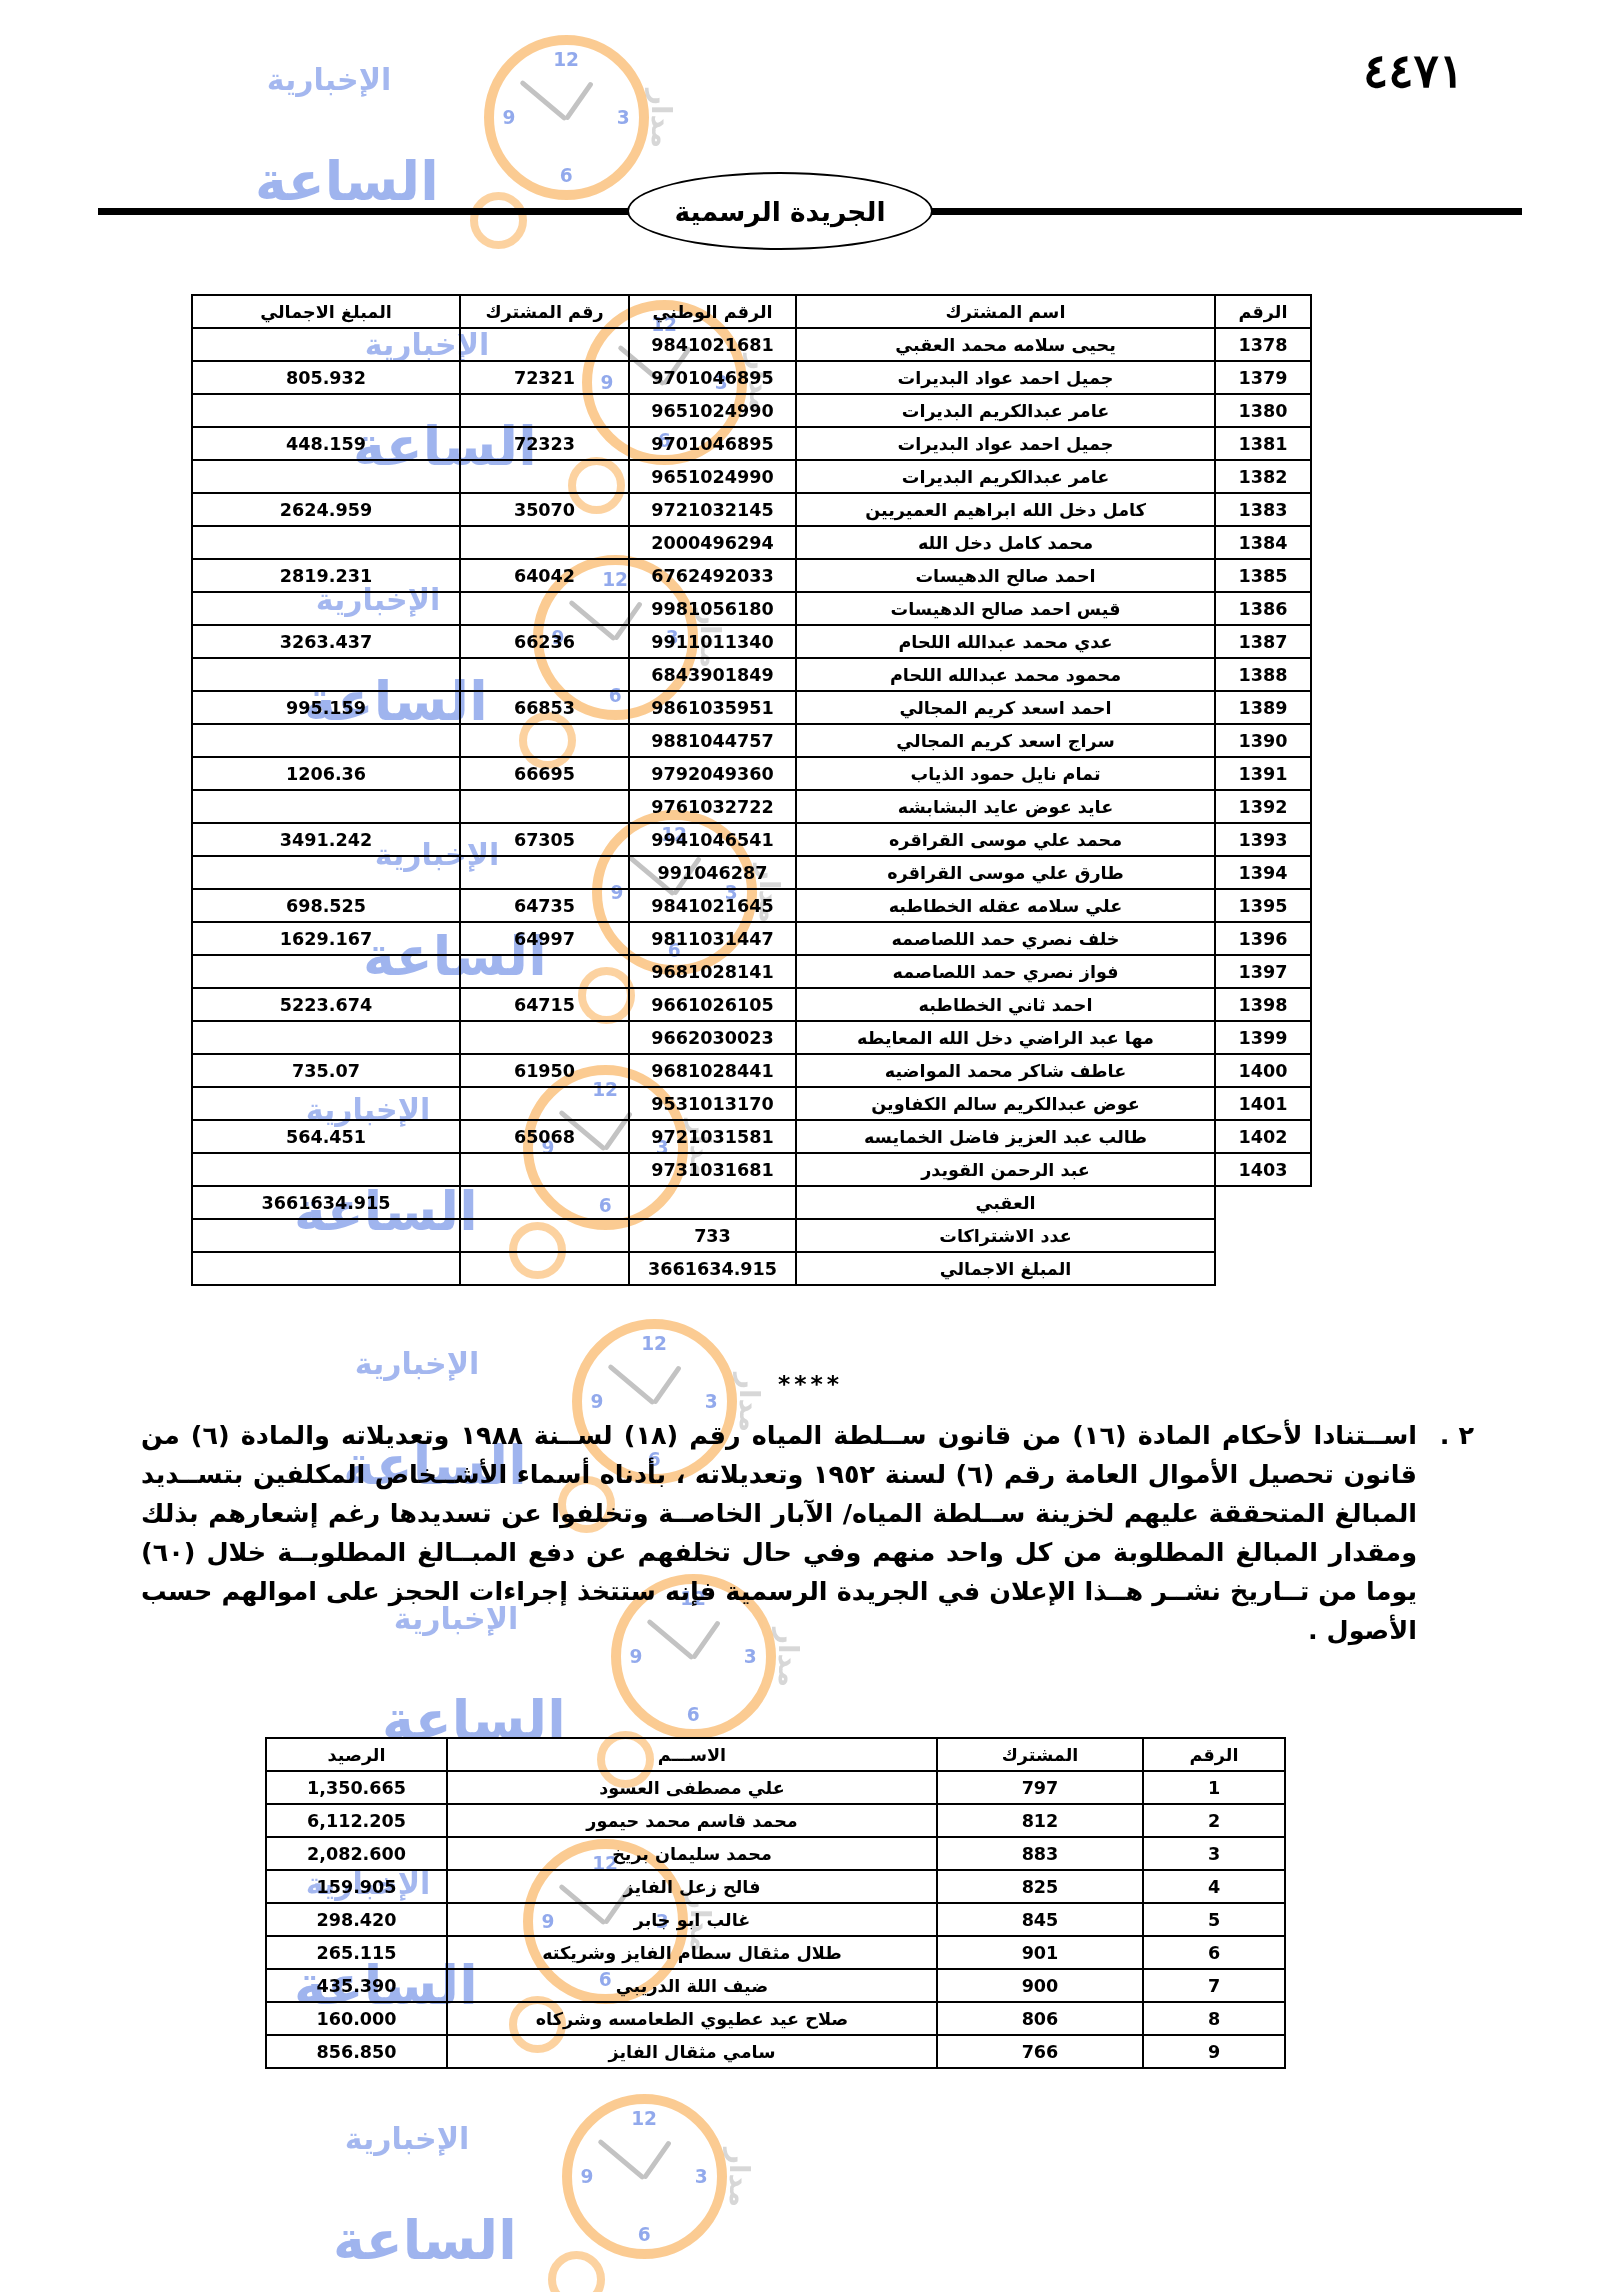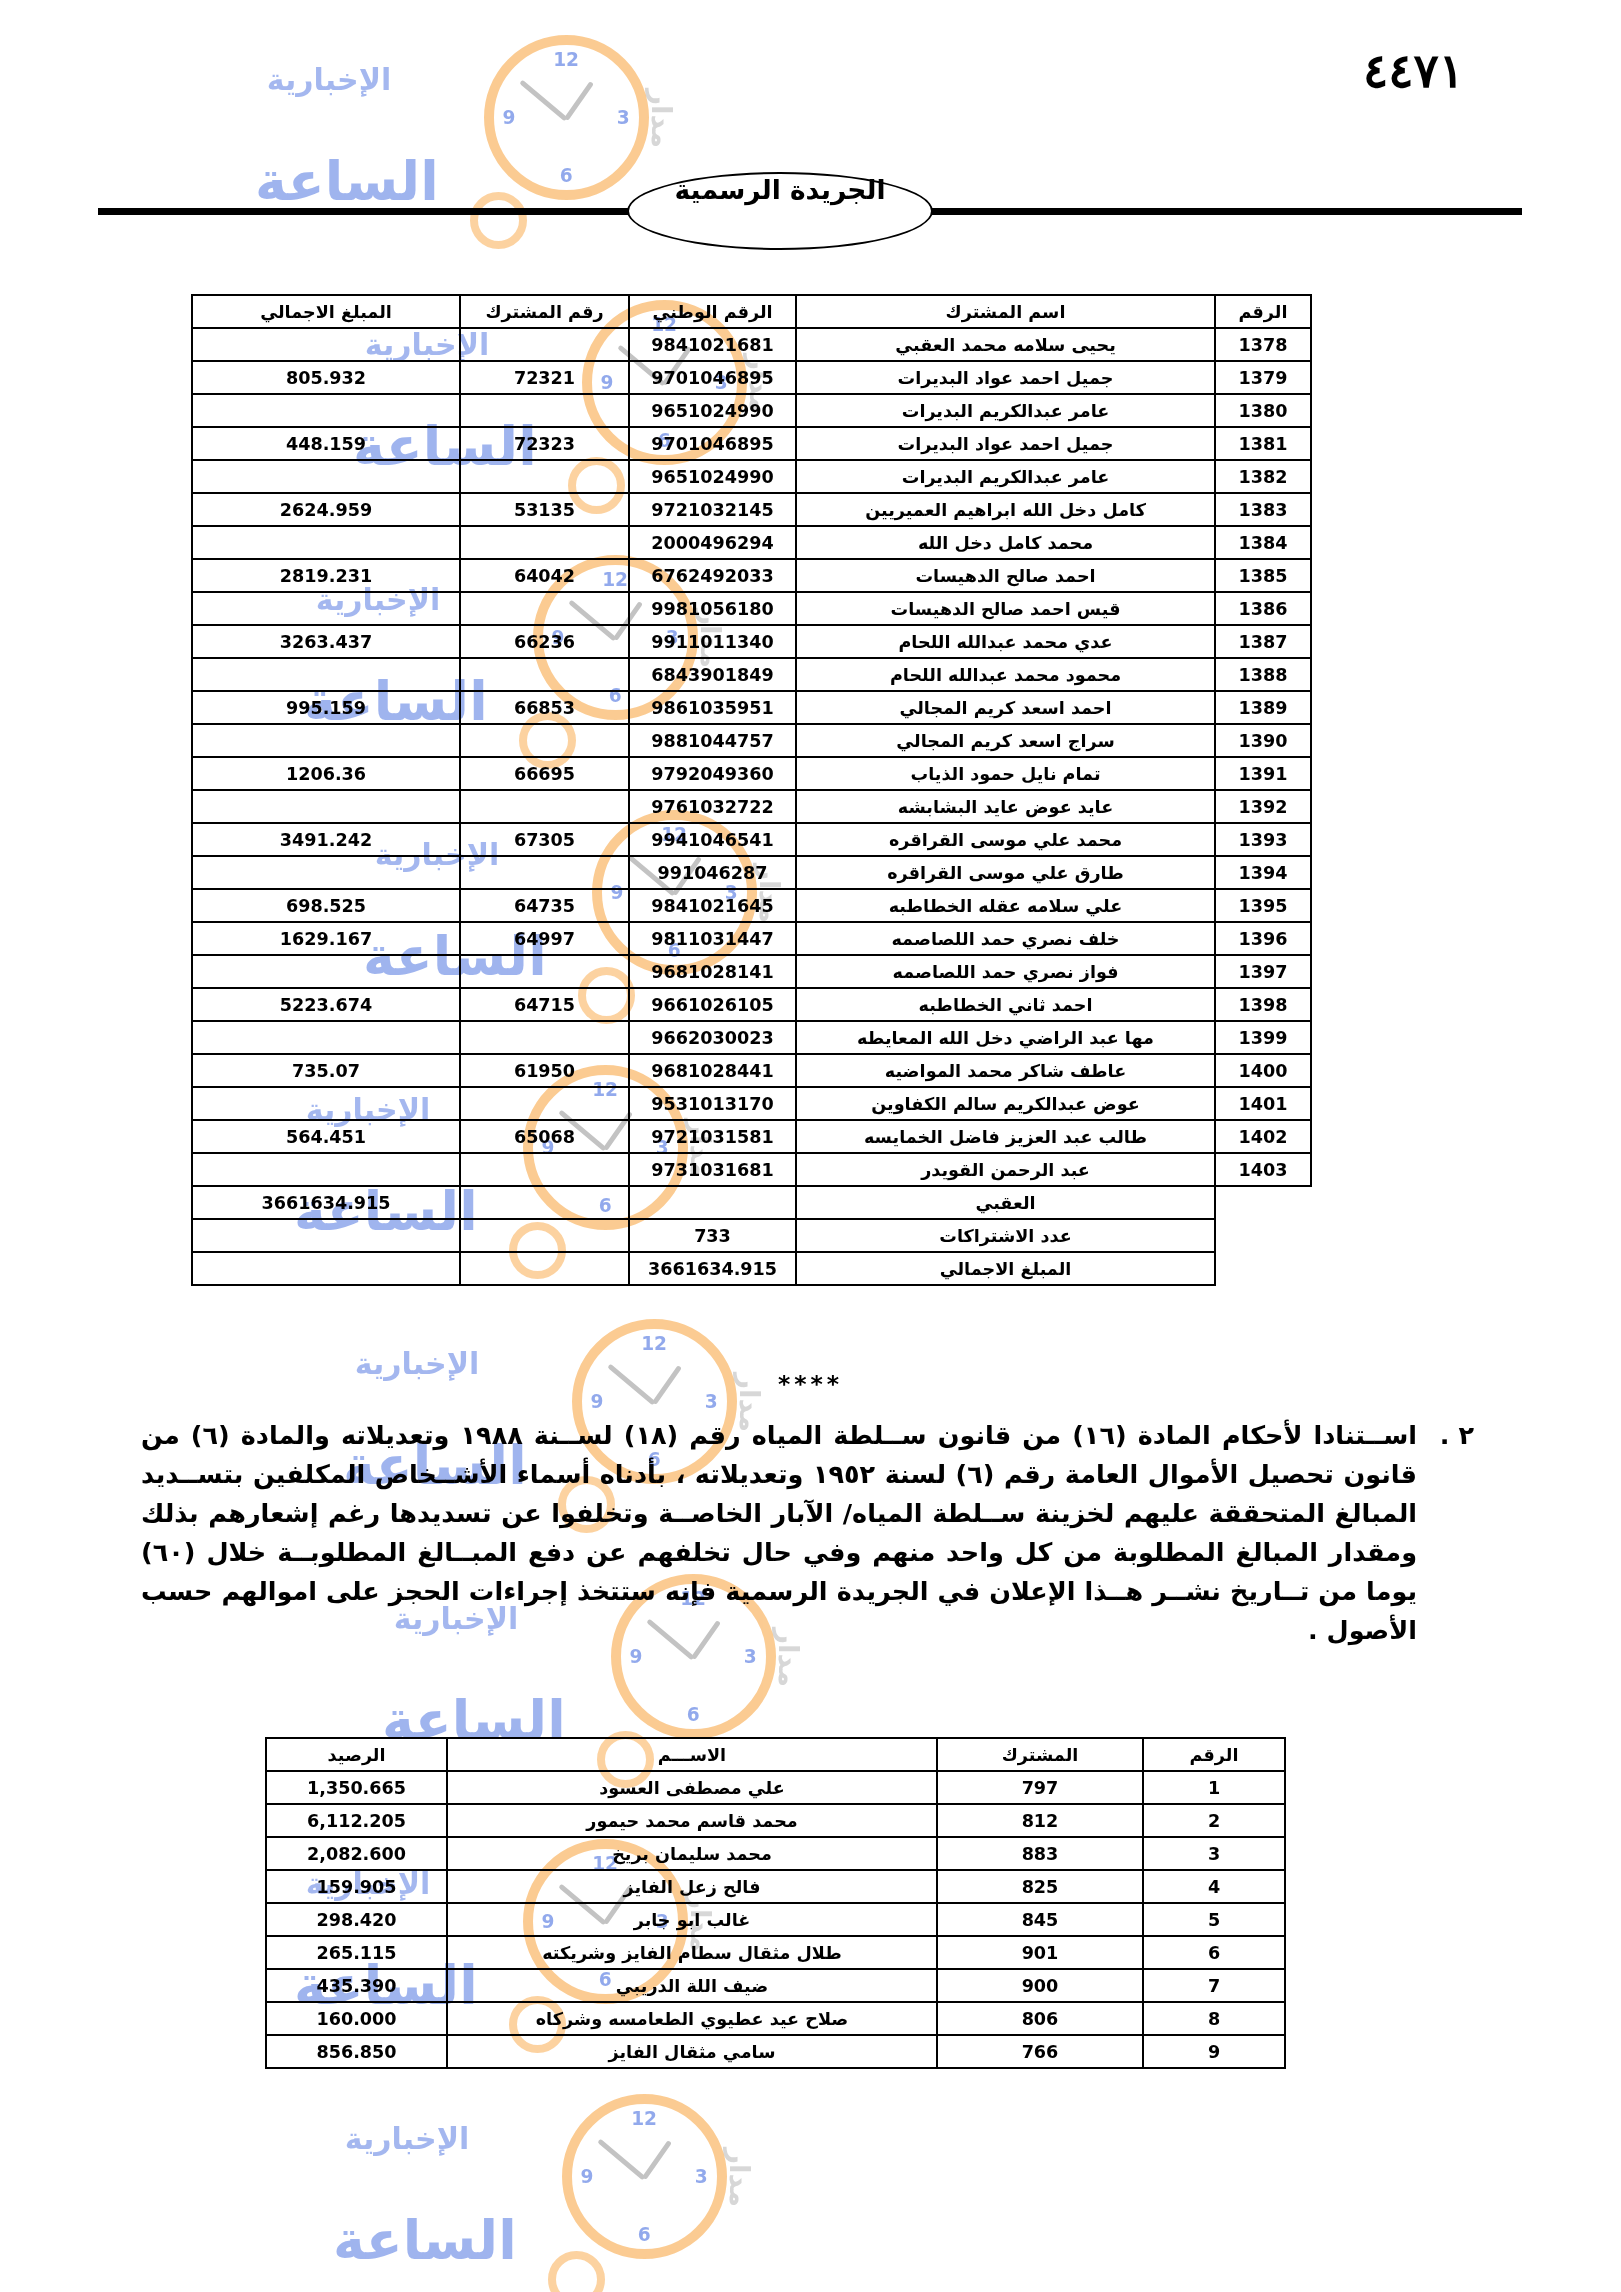--- a/index.html
+++ b/index.html
@@ -30,21 +30,21 @@
 
   
   .pageno {
     position:absolute; top:43px; right:157px; z-index:2;
     font-size:47px; font-weight:bold; letter-spacing:13.7px; direction:rtl;font-family:Liberation Serif, serif;
   }
   .rule { position:absolute; left:98px; top:208px; width:1424px; height:6.9px; background:#000; z-index:2; }
   .oval {
     position:absolute; left:627px; top:172px; width:306px; height:78px; z-index:3;
     background:#fff; border:2.9px solid #000; border-radius:50%;
-    display:flex; justify-content:center;
+    display:flex; align-items:center; justify-content:center;
     font-size:26.5px; font-weight:bold; direction:rtl;
   }
 
   
   table { border-collapse:collapse; table-layout:fixed; z-index:2; }
   .t1 { position:absolute; left:191px; top:294px; width:1117px; direction:rtl; }
   .t2 { position:absolute; left:265px; top:1737px; width:1019px; direction:rtl; }
   .t1 th, .t1 td, .t2 th, .t2 td {
     border:2px solid #000; height:33px; padding:0 3.9px;
     text-align:center; vertical-align:middle;
@@ -260,21 +260,21 @@
     <td>عامر عبدالكريم البديرات</td>
     <td>9651024990</td>
     <td></td>
     <td></td>
   </tr>
 
   <tr>
     <td>1383</td>
     <td>كامل دخل الله ابراهيم العميريين</td>
     <td>9721032145</td>
-    <td>53135</td>
+    <td>35070</td>
     <td>2624.959</td>
   </tr>
 
   <tr>
     <td>1384</td>
     <td>محمد كامل دخل الله</td>
     <td>2000496294</td>
     <td></td>
     <td></td>
   </tr>

